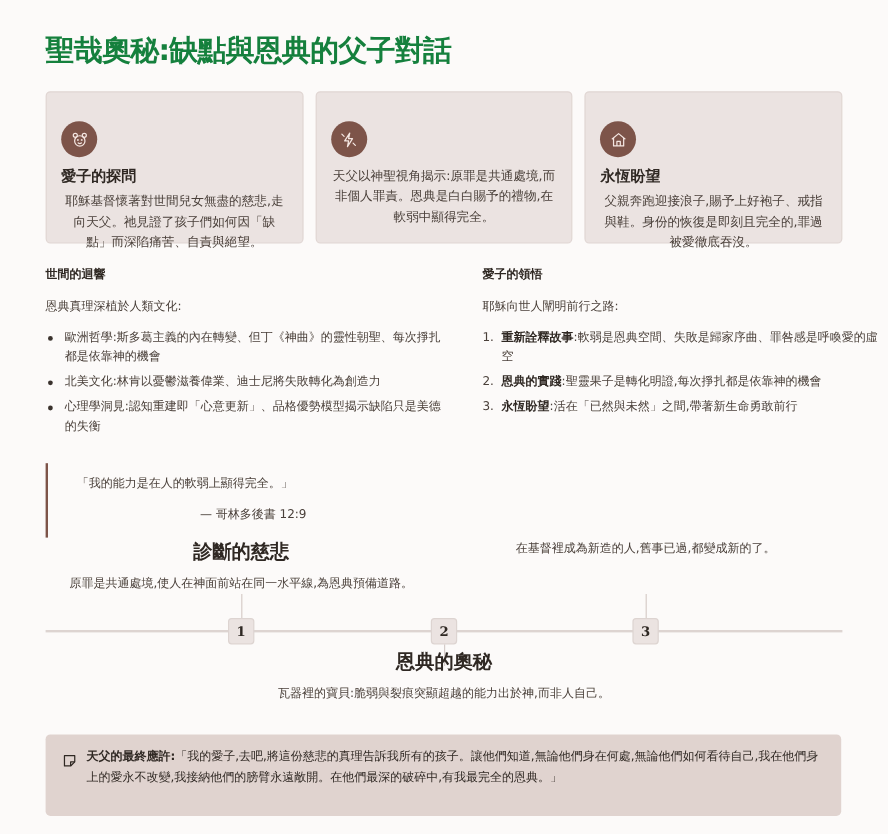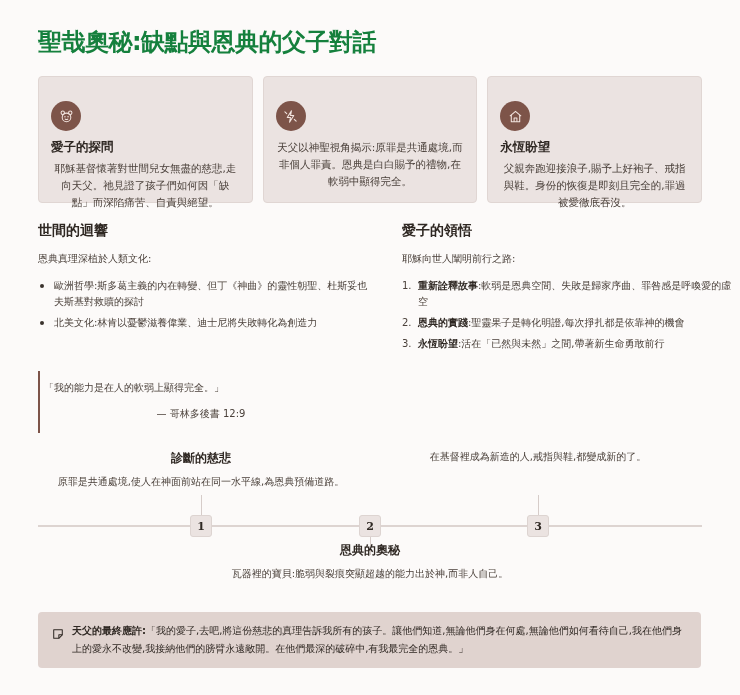--- a/index.html
+++ b/index.html
@@ -11,40 +11,40 @@
   .cards { position: absolute; left: 38px; top: 76px; width: 664px; display: flex; gap: 10px; }
   .card { flex: 1; height: 127px; background: #ebe3e1; border: 1px solid #e0d6d3; border-radius: 4px; padding: 23px 12px; }
   .card-icon { width: 30px; height: 30px; border-radius: 50%; background: #7d5449; display: flex; align-items: center; justify-content: center; margin-top: 1px; margin-bottom: 8px; }
   .card-icon svg { width: 15px; height: 15px; }
   .card-title { font-size: 12.5px; font-weight: bold; color: #2f2823; margin-bottom: 4px; }
   .card-text { font-size: 10.5px; line-height: 17px; color: #4a403a; text-align: center; }
 
   .col { position: absolute; top: 222px; width: 330px; }
   .col.left { left: 38px; }
   .col.right { left: 402px; }
-  .col-heading { font-size: 14px; font-weight: bold; color: #2f2823; margin-bottom: 12px; }
+  .col-heading { font-size: 10px; font-weight: bold; color: #2f2823; margin-bottom: 12px; }
   .col-intro { font-size: 10px; color: #4a403a; margin-bottom: 12px; }
   .col ul, .col ol { list-style: none; }
   .col li { position: relative; padding-left: 16px; font-size: 10px; line-height: 16px; color: #4a403a; margin-bottom: 5px; }
   .col ul li .bullet { position: absolute; left: 2px; top: 6px; width: 4px; height: 4px; background: #3a322d; border-radius: 50%; }
   .col ol li .num { position: absolute; left: 0; top: 0; color: #4a403a; }
   .col li b { color: #2f2823; }
 
-  .quote { position: absolute; left: 38px; top: 371px; width: 320px; height: 62px; border-left: 2px solid #7d5449; padding-left: 4px; padding-top: 10px; }
+  .quote { position: absolute; left: 38px; top: 386px; width: 320px; height: 62px; border-left: 2px solid #7d5449; padding-left: 24px; padding-top: 10px; }
   .quote-text { font-size: 10px; color: #4a403a; margin-bottom: 12px; }
   .quote-cite { font-size: 10px; color: #4a403a; text-align: center; }
 
   .tl-node { position: absolute; text-align: center; }
-  .tl-title { font-size: 12px; font-weight: bold; color: #2f2823; margin-bottom: 8px; }
+  .tl-title { font-size: 16px; font-weight: bold; color: #2f2823; margin-bottom: 8px; }
   .tl-desc { font-size: 10px; color: #4a403a; white-space: nowrap; }
   .tl-line { position: absolute; left: 38px; top: 525px; width: 664px; height: 2px; background: #ddd4d1; }
   .tl-stem { position: absolute; width: 1px; background: #d6ccc9; }
   .tl-marker { position: absolute; width: 22px; height: 22px; background: #ebe3e1; border: 1px solid #ddd4d1; border-radius: 3px; font-family: "DejaVu Serif", serif; font-weight: bold; font-size: 11px; color: #2f2823; display: flex; align-items: center; justify-content: center; }
 
-  .final { position: absolute; left: 38px; top: 612px; width: 663px; height: 56px; background: #e0d3cf; border-radius: 4px; padding: 10px 14px 0 14px; display: flex; }
+  .final { position: absolute; left: 38px; top: 612px; width: 663px; height: 68px; background: #e0d3cf; border-radius: 4px; padding: 10px 14px 0 14px; display: flex; }
   .final-icon { width: 14px; flex-shrink: 0; margin-top: 3px; margin-right: 6px; }
   .final-text { font-size: 10px; line-height: 18px; color: #2f2823; }
   .final-text b { color: #2f2823; }
 </style>
 </head>
 <body>
 
 <h1 class="title">聖哉奧秘:缺點與恩典的父子對話</h1>
 
 <div class="cards">
@@ -82,22 +82,23 @@
     </div>
     <div class="card-title">永恆盼望</div>
     <div class="card-text">父親奔跑迎接浪子,賜予上好袍子、戒指與鞋。身份的恢復是即刻且完全的,罪過被愛徹底吞沒。</div>
   </div>
 </div>
 
 <div class="col left">
   <div class="col-heading">世間的迴響</div>
   <div class="col-intro">恩典真理深植於人類文化:</div>
   <ul>
-    <li><span class="bullet"></span><span>歐洲哲學:斯多葛主義的內在轉變、但丁《神曲》的靈性朝聖、杜斯妥也夫斯基對救贖的探討</span></li>
+    <li><span class="bullet"></span><span>歐洲哲學:斯多葛主義的內在轉變、但丁《神曲》的靈性朝聖、每次掙扎都是依靠神的機會</span></li>
     <li><span class="bullet"></span><span>北美文化:林肯以憂鬱滋養偉業、迪士尼將失敗轉化為創造力</span></li>
+    <li><span class="bullet"></span><span>心理學洞見:認知重建即「心意更新」、品格優勢模型揭示缺陷只是美德的失衡</span></li>
   </ul>
 </div>
 
 <div class="col right">
   <div class="col-heading">愛子的領悟</div>
   <div class="col-intro">耶穌向世人闡明前行之路:</div>
   <ol>
     <li><span class="num">1.</span><b>重新詮釋故事</b><span>:軟弱是恩典空間、失敗是歸家序曲、罪咎感是呼喚愛的虛空</span></li>
     <li><span class="num">2.</span><b>恩典的實踐</b><span>:聖靈果子是轉化明證,每次掙扎都是依靠神的機會</span></li>
     <li><span class="num">3.</span><b>永恆盼望</b><span>:活在「已然與未然」之間,帶著新生命勇敢前行</span></li>
@@ -120,21 +121,21 @@
   <div class="tl-marker" style="left:190px; top:515px;">1</div>
 
   <div class="tl-marker" style="left:359px; top:515px;">2</div>
   <div class="tl-stem" style="left:370px; top:537px; height:18px;"></div>
   <div class="tl-node" style="left:209px; top:542px; width:322px;">
     <div class="tl-title">恩典的奧秘</div>
     <div class="tl-desc">瓦器裡的寶貝:脆弱與裂痕突顯超越的能力出於神,而非人自己。</div>
   </div>
 
   <div class="tl-node" style="left:377px; top:450px; width:322px;">
-    <div class="tl-desc">在基督裡成為新造的人,戒指與鞋,都變成新的了。</div>
+    <div class="tl-desc">在基督裡成為新造的人,舊事已過,都變成新的了。</div>
   </div>
   <div class="tl-stem" style="left:538px; top:495px; height:20px;"></div>
   <div class="tl-marker" style="left:527px; top:515px;">3</div>
 </div>
 
 <div class="final">
   <span class="final-icon">
     <svg viewBox="0 0 14 14" width="12" height="12" fill="none" stroke="#2f2823" stroke-width="1.2" stroke-linejoin="round">
       <path d="M2 2 H12 V8 L8 12 H2 Z"></path>
       <path d="M8 12 V8 H12"></path>

